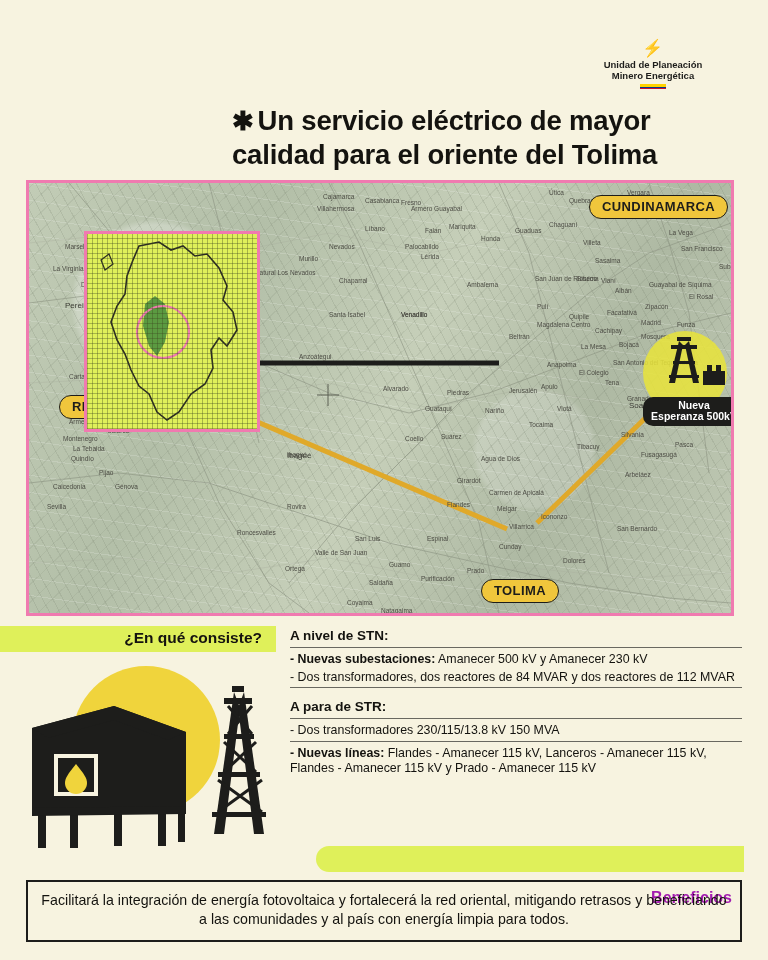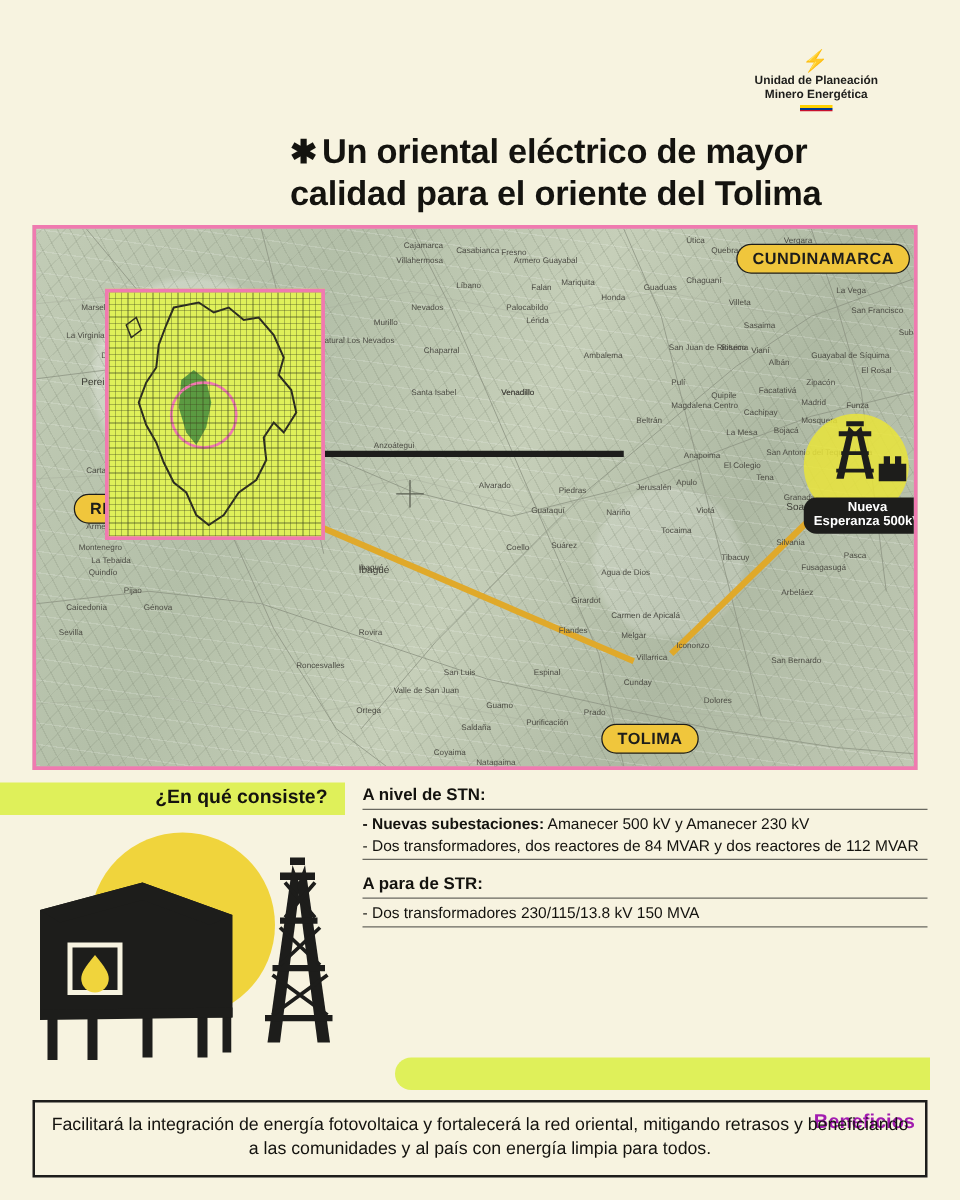--- a/index.html
+++ b/index.html
@@ -124,21 +124,21 @@
 <div class="page">
 
   <div class="logo">
     <div class="logo-glyph">⚡</div>
     <div class="logo-l1">Unidad de Planeación</div>
     <div class="logo-l2">Minero Energética</div>
     <div class="logo-flag"></div>
   </div>
 
   <div class="title">
-    <span class="aster">✱</span><span>Un oriental eléctrico de mayor calidad para el oriente del Tolima</span>
+    <span class="aster">✱</span><span>Un servicio eléctrico de mayor calidad para el oriente del Tolima</span>
   </div>
 
   <div class="map-panel">
     <div class="map-bg"></div>
 
     <svg class="roads" width="702" height="430" viewBox="0 0 702 430">
       <g stroke="#8d9483" stroke-width="0.8" fill="none" opacity="0.8">
         <path d="M0 120 L80 110 L150 140 L230 180 L300 210 L380 230 L460 210 L540 180 L620 150 L702 130"></path>
         <path d="M40 0 L90 60 L120 140 L150 230 L190 320 L240 400 L280 430"></path>
         <path d="M300 0 L330 60 L360 130 L390 200 L420 270 L450 340 L470 430"></path>
@@ -380,20 +380,21 @@
     <div class="sub-h">A nivel de STN:</div>
     <div class="hr"></div>
     <p class="li"><b>- Nuevas subestaciones:</b><span> Amanecer 500 kV y Amanecer 230 kV</span></p>
     <p class="li"><span>- Dos transformadores,</span><span> dos reactores de 84 MVAR y dos reactores de 112 MVAR</span></p>
     <div class="hr"></div>
     <div class="gap"></div>
     <div class="sub-h">A para de STR:</div>
     <div class="hr"></div>
     <p class="li"><span>- Dos transformadores</span><span> 230/115/13.8 kV 150 MVA</span></p>
     <div class="hr"></div>
+    <p class="li"><b>- Nuevas líneas:</b><span> Flandes - Amanecer 115 kV, Lanceros - Amanecer 115 kV,  Flandes - Amanecer 115 kV y Prado - Amanecer 115 kV</span></p>
   </div>
 
   <div class="benef-banner"></div>
   <div class="benef-text">Beneficios</div>
   <div class="benef-box">
     <div class="benef-body">Facilitará la integración de energía fotovoltaica y fortalecerá la red oriental, mitigando retrasos y beneficiando a las comunidades y al país con energía limpia para todos.</div>
   </div>
 
 </div>
 

